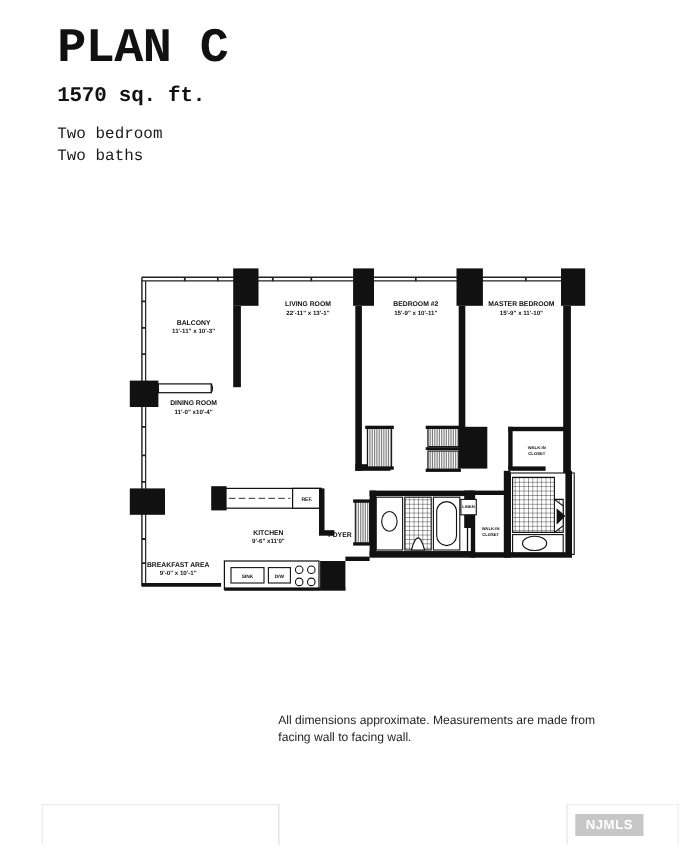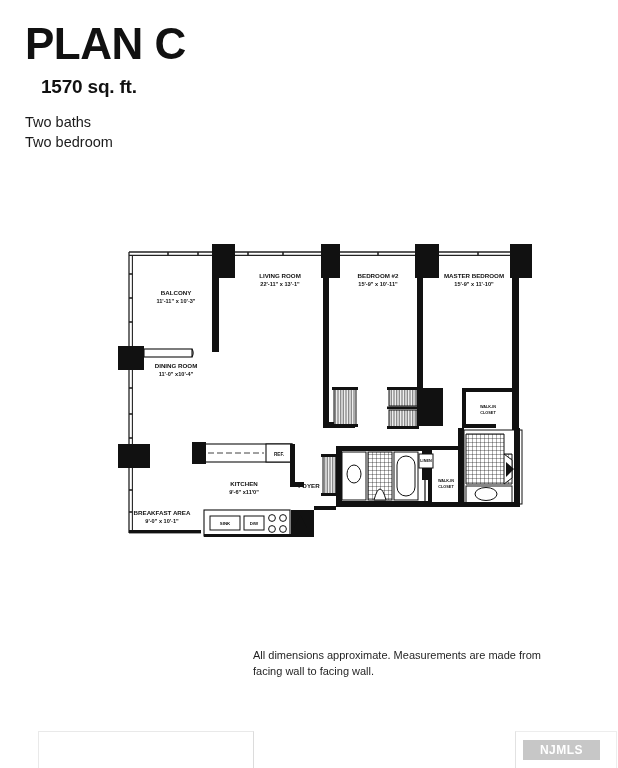--- a/index.html
+++ b/index.html
@@ -6,27 +6,27 @@
   body{
     width:618px;height:768px;
     font-family:"Liberation Sans", sans-serif;
     color:#0d0d0d;
     position:relative;
     overflow:hidden;
   }
   #sheet{position:relative;width:618px;height:768px;background:#fff;}
 
   
-  .header{position:absolute;left:25px;top:22px;width:420px;}
+  .header{position:absolute;left:52px;top:22px;width:420px;font-family:Liberation Mono, monospace;}
   .plan-title{
     font-size:44px;font-weight:bold;letter-spacing:-0.5px;
     line-height:1.0;margin:0 0 10px 0;color:#111;
   }
   .plan-area{
-    font-size:19px;font-weight:bold;margin:0 0 14px 16px;color:#111;
+    font-size:19px;font-weight:bold;margin:0 0 14px 0;color:#111;
     letter-spacing:-0.2px;
   }
   .plan-spec{font-size:14.5px;line-height:1.38;color:#1a1a1a;}
   .plan-spec div{white-space:nowrap;}
 
   
   .plan-wrap{position:absolute;left:108px;top:238px;width:440px;height:302px;}
   .plan-wrap svg{display:block;}
 
   
@@ -34,43 +34,43 @@
     position:absolute;left:253px;top:648px;width:300px;
     font-size:11px;line-height:1.45;color:#1f1f1f;
   }
 
   
   .bottom-left-box{
     position:absolute;left:38px;top:731px;width:214px;height:40px;
     border:1px solid #e9e9e9;border-right-color:#dcdcdc;background:#fff;
   }
   .njmls-box{
-    position:absolute;left:523px;top:740px;width:77px;height:20px;
+    position:absolute;left:523px;top:740px;width:62px;height:20px;
     background:#c7c7c7;display:flex;align-items:center;justify-content:center;
   }
   .njmls-text{
     font-size:12px;font-weight:bold;color:#ffffff;letter-spacing:0.5px;
     font-family:"Liberation Sans", sans-serif;
   }
   .njmls-frame{
     position:absolute;left:515px;top:731px;width:100px;height:38px;
     border:1px solid #ededed;border-left-color:#e2e2e2;
   }
 </style>
 </head>
 <body>
 
 <div id="sheet">
 
   <div class="header">
     <h1 class="plan-title">PLAN C</h1>
     <div class="plan-area">1570 sq. ft.</div>
     <div class="plan-spec">
+      <div>Two bedroom</div>
       <div>Two baths</div>
-      <div>Two bedroom</div>
     </div>
   </div>
 
   <div class="plan-wrap">
     <svg width="440" height="302" viewBox="0 0 440 302" xmlns="http://www.w3.org/2000/svg">
       <defs>
         <pattern id="tile" width="4" height="4" patternUnits="userSpaceOnUse">
           <rect width="4" height="4" fill="#ffffff"></rect>
           <path d="M0 0H4M0 0V4" stroke="#111" stroke-width="0.7"></path>
         </pattern>

